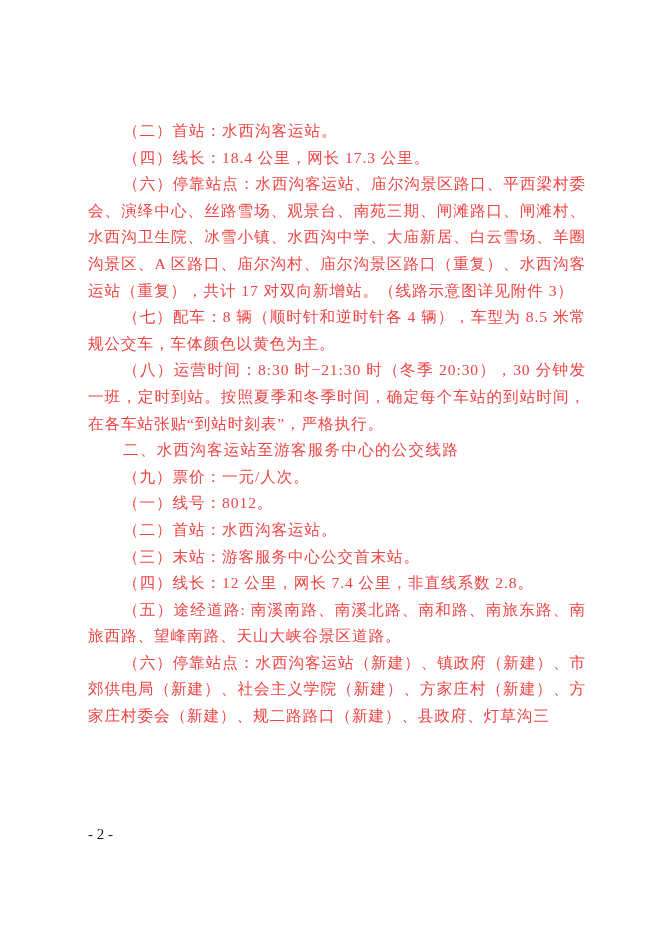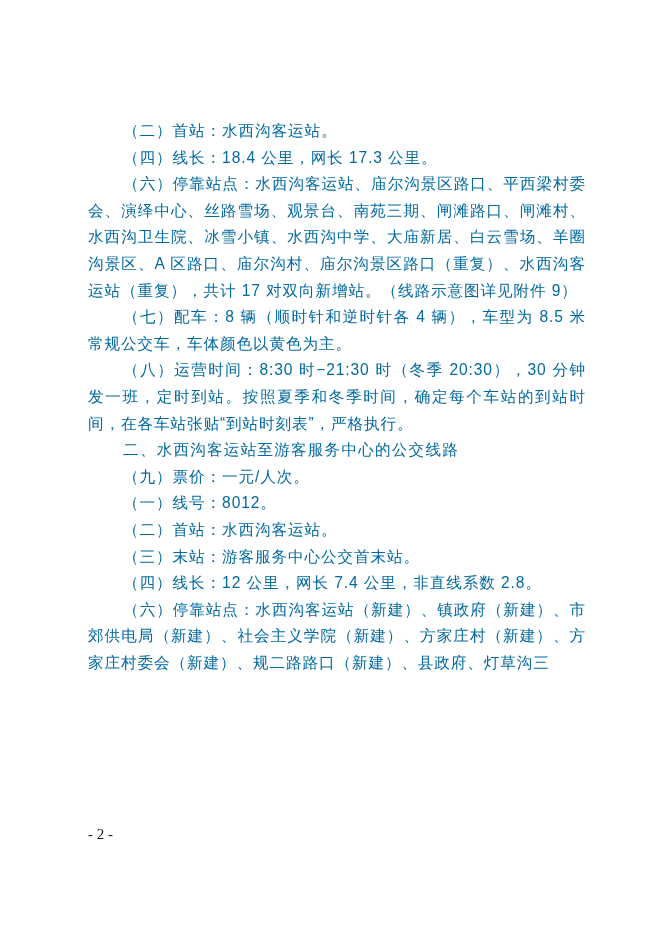--- a/index.html
+++ b/index.html
@@ -1,40 +1,41 @@
 <!DOCTYPE html>
 <html><head>
   <meta charset="utf-8">
   <style>
     html, body { margin: 0; padding: 0; background: #ffffff; }
     body { width: 662px; height: 936px; position: relative; overflow: hidden; }
     .page {
       position: absolute; left: 88px; top: 118px; width: 498px;
-      font-family: Liberation Sans, sans-serif;
-      font-size: 15.6px; line-height: 26.6px; color: #0369a1;
+      font-family: Liberation Serif, serif;
+      font-size: 15.6px; line-height: 26.6px; color: #ef4444;
       text-align: justify; text-justify: inter-character;
     }
     .p { margin: 0; text-indent: 2.25em; letter-spacing: 0.9px; }
     .p.heading { letter-spacing: 1.2px; }
     .footer {
       position: absolute; left: 88px; top: 826px;
       font-family: "Liberation Serif", serif; font-size: 15px; color: #1a1a1a;
     }
   </style>
 </head>
 <body>
 
 <div class="page">
   <p class="p">（二）首站：水西沟客运站。</p>
   <p class="p">（四）线长：18.4 公里，网长 17.3 公里。</p>
-  <p class="p">（六）停靠站点：水西沟客运站、庙尔沟景区路口、平西梁村委会、演绎中心、丝路雪场、观景台、南苑三期、闸滩路口、闸滩村、水西沟卫生院、冰雪小镇、水西沟中学、大庙新居、白云雪场、羊圈沟景区、A 区路口、庙尔沟村、庙尔沟景区路口（重复）、水西沟客运站（重复），共计 17 对双向新增站。（线路示意图详见附件 9）</p>
+  <p class="p">（六）停靠站点：水西沟客运站、庙尔沟景区路口、平西梁村委会、演绎中心、丝路雪场、观景台、南苑三期、闸滩路口、闸滩村、水西沟卫生院、冰雪小镇、水西沟中学、大庙新居、白云雪场、羊圈沟景区、A 区路口、庙尔沟村、庙尔沟景区路口（重复）、水西沟客运站（重复），共计 17 对双向新增站。（线路示意图详见附件 3）</p>
   <p class="p">（七）配车：8 辆（顺时针和逆时针各 4 辆），车型为 8.5 米常规公交车，车体颜色以黄色为主。</p>
   <p class="p">（八）运营时间：8:30 时−21:30 时（冬季 20:30），30 分钟发一班，定时到站。按照夏季和冬季时间，确定每个车站的到站时间，在各车站张贴“到站时刻表”，严格执行。</p>
   <p class="p heading">二、水西沟客运站至游客服务中心的公交线路</p>
   <p class="p">（九）票价：一元/人次。</p>
   <p class="p">（一）线号：8012。</p>
   <p class="p">（二）首站：水西沟客运站。</p>
   <p class="p">（三）末站：游客服务中心公交首末站。</p>
   <p class="p">（四）线长：12 公里，网长 7.4 公里，非直线系数 2.8。</p>
+  <p class="p">（五）途经道路: 南溪南路、南溪北路、南和路、南旅东路、南旅西路、望峰南路、天山大峡谷景区道路。</p>
   <p class="p">（六）停靠站点：水西沟客运站（新建）、镇政府（新建）、市郊供电局（新建）、社会主义学院（新建）、方家庄村（新建）、方家庄村委会（新建）、规二路路口（新建）、县政府、灯草沟三</p>
 </div>
 
 <div class="footer">- 2 -</div>
 
 </body></html>

